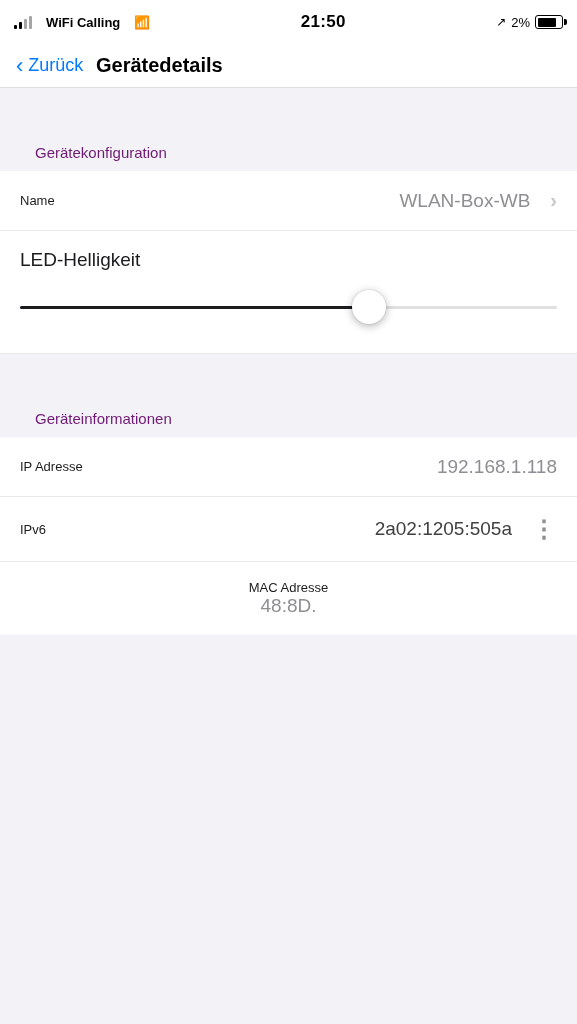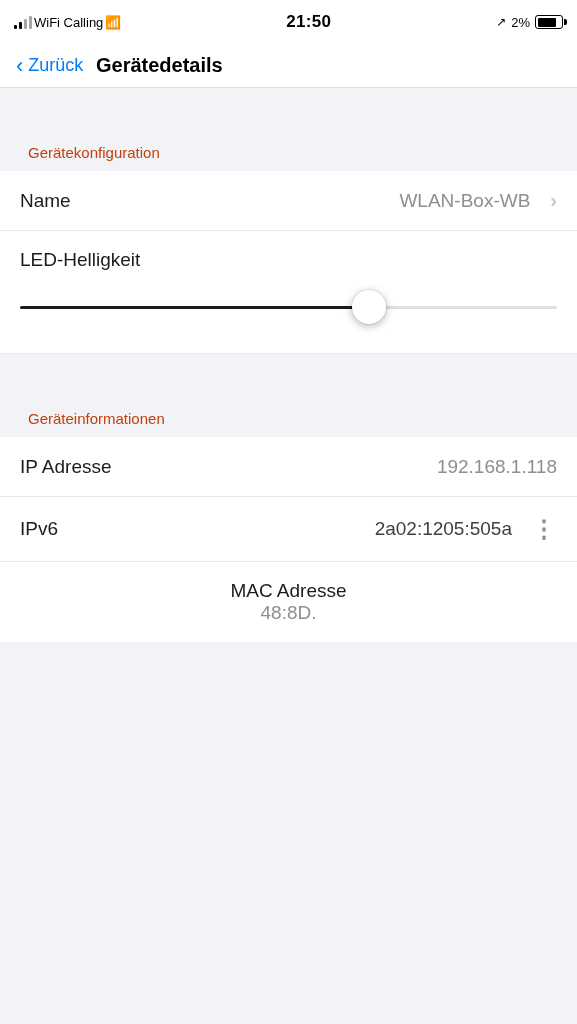--- a/index.html
+++ b/index.html
@@ -20,23 +20,23 @@
       align-items: center;
       justify-content: space-between;
       padding: 0 14px;
       height: 44px;
       font-size: 15px;
       font-weight: 600;
     }
     .status-left {
       display: flex;
       align-items: center;
-      gap: 2px;
+      gap: 14px;
       font-size: 13px;
-      font-weight: 400;
+      font-weight: 700;
     }
     .signal-bars {
       display: flex;
       align-items: flex-end;
       gap: 2px;
       height: 14px;
     }
     .signal-bars span {
       background: #000;
       width: 3px;
@@ -126,23 +126,23 @@
     .nav-title {
       flex: 1;
       font-size: 20px;
       font-weight: 600;
       color: #000;
       margin-right: 80px;
     }
 
     
     .section-header {
-      padding: 20px 20px 10px 28px;
+      padding: 20px 20px 10px 35px;
       font-size: 15px;
-      color: #c2410c;
+      color: #701a75;
       font-weight: 400;
       background: #f2f2f7;
     }
 
     .section {
       background: #fff;
       margin: 0;
     }
 
     .row {
@@ -153,21 +153,21 @@
       border-bottom: 1px solid #e8e8ed;
       background: #fff;
       min-height: 60px;
     }
     .row:last-child {
       border-bottom: none;
       flex-direction: column;
     }
 
     .row-label {
-      font-size: 19px;
+      font-size: 13px;
       color: #1c1c1e;
       font-weight: 400;
     }
 
     .row-value {
       display: flex;
       align-items: center;
       gap: 20px;
       color: #8e8e93;
       font-size: 19px;

